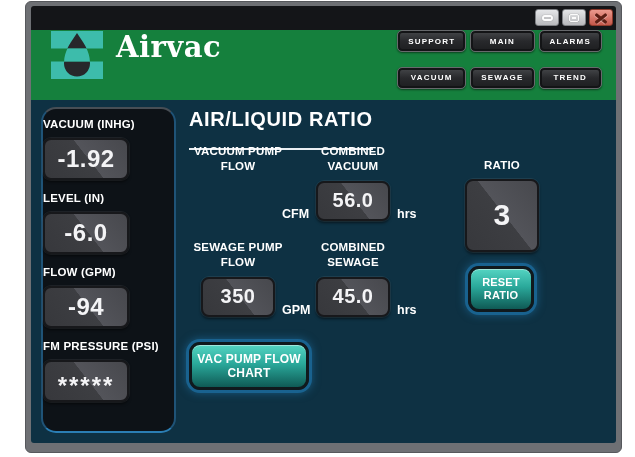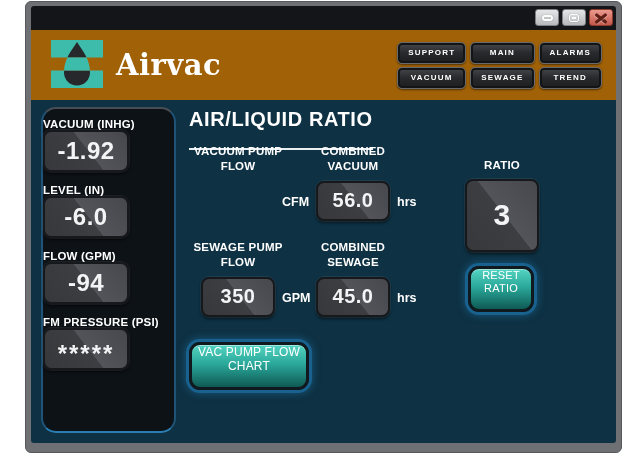--- a/index.html
+++ b/index.html
@@ -24,21 +24,21 @@
     position:relative; box-shadow:0 0 1px #666; }
   .icon-max::after { content:""; position:absolute; left:2px; top:2px; width:4px; height:2px; background:#fbfbfb; }
   .icon-close { position:relative; width:12px; height:10px; }
   .icon-close::before, .icon-close::after { content:""; position:absolute; left:-1px; top:4px;
     width:14px; height:3px; background:#5e1f15; border-radius:1px;
     box-shadow:0 1px 0 rgba(255,255,255,0.3); }
   .icon-close::before { transform:rotate(38deg); }
   .icon-close::after  { transform:rotate(-38deg); }
 
   
-  .header { height:70px; background:#a16207; display:flex; align-items:center; flex:0 0 auto; }
+  .header { height:70px; background:#15803d; display:flex; flex:0 0 auto; }
   .logo { margin-left:20px; width:52px; height:52px; flex:0 0 auto; }
   .wordmark { margin-left:13px; color:#ffffff; font-family:"DejaVu Serif", serif;
     font-weight:bold; font-size:29px; letter-spacing:0.5px; }
   .nav { margin-left:auto; margin-right:14px; display:grid;
     grid-template-columns:repeat(3,auto); gap:3px 4px; }
   .nav-btn { height:22px; padding:0 10px; min-width:58px;
     background:linear-gradient(180deg,#46484b 0%,#28292c 50%,#1d1e20 100%);
     border:1px solid #67696c; border-radius:5px;
     box-shadow:inset 0 0 0 2px #131416, 0 1px 2px rgba(0,0,0,0.5);
     color:#ffffff; font-size:8px; font-weight:bold; letter-spacing:1.2px;
@@ -53,48 +53,48 @@
     display:flex; flex-direction:column; padding-top:9px; }
   .gauge-label { color:#ffffff; font-size:11.5px; font-weight:bold; letter-spacing:0.2px;
     margin-top:12px; white-space:nowrap; }
   .gauge-label.first { margin-top:0; }
 
   .lcd { background:linear-gradient(52deg,#37383c 0%,#3d3e42 52%,#53545a 52.5%,#47484d 100%);
     border:2px solid #17181b; border-radius:8px;
     box-shadow:0 0 0 1px rgba(255,255,255,0.07), 0 2px 3px rgba(0,0,0,0.55);
     color:#f4f4f6; font-weight:bold; letter-spacing:0.5px;
     display:flex; align-items:center; justify-content:center; }
-  .gauge-panel .lcd { width:86px; height:42px; font-size:24px; flex:0 0 auto; }
+  .gauge-panel .lcd { width:86px; height:42px; margin-top:8px; font-size:24px; flex:0 0 auto; }
   .stars { transform:translateY(5px); letter-spacing:2px; }
 
   .page-title { position:absolute; left:158px; top:8px; color:#ffffff;
     font-size:20px; font-weight:bold; letter-spacing:0.6px;
     border-bottom:2px solid #e9eef2; padding-bottom:17px; }
 
   .field { position:absolute; width:130px; text-align:center; }
   .field-label { color:#ffffff; font-size:11.5px; font-weight:bold;
     white-space:pre-line; line-height:1.3; letter-spacing:0.2px; }
   .field .lcd { width:74px; height:40px; margin:7px auto 0; font-size:20px; }
-  .field-unit { position:absolute; left:109px; top:51px; color:#ffffff;
+  .field-unit { position:absolute; left:109px; top:63px; color:#ffffff;
     font-size:12.5px; font-weight:bold; text-align:left; }
   .pos-f1 { left:142px; top:44px; }
   .pos-f2 { left:257px; top:44px; }
   .pos-f3 { left:142px; top:140px; }
   .pos-f4 { left:257px; top:140px; }
 
   .ratio-group { position:absolute; left:406px; top:58px; width:130px; text-align:center; }
   .ratio-group .lcd { width:74px; height:73px; margin:6px auto 0; font-size:30px; }
 
   .teal-btn { position:absolute;
     background:linear-gradient(180deg,#54d4c2 0%,#2aa89a 45%,#0f5a55 100%);
     border:3px solid #10191d; border-radius:11px;
     box-shadow:0 0 0 3px #19628f, 0 0 9px 3px rgba(32,116,168,0.6),
                inset 0 1px 0 rgba(255,255,255,0.45);
-    color:#ffffff; font-weight:normal; text-align:center;
-    display:flex; justify-content:center; cursor:pointer; }
+    color:#ffffff; font-weight:bold; text-align:center;
+    display:flex; align-items:center; justify-content:center; cursor:pointer; }
   .btn-text { white-space:pre-line; line-height:1.2; letter-spacing:0.2px; }
   .reset-btn { left:437px; top:166px; width:66px; height:46px; font-size:11px; }
   .chart-btn { left:158px; top:242px; width:120px; height:48px; font-size:12px; }
 </style>
 </head>
 <body>
 
 <div class="window">
 
   <div class="titlebar">

